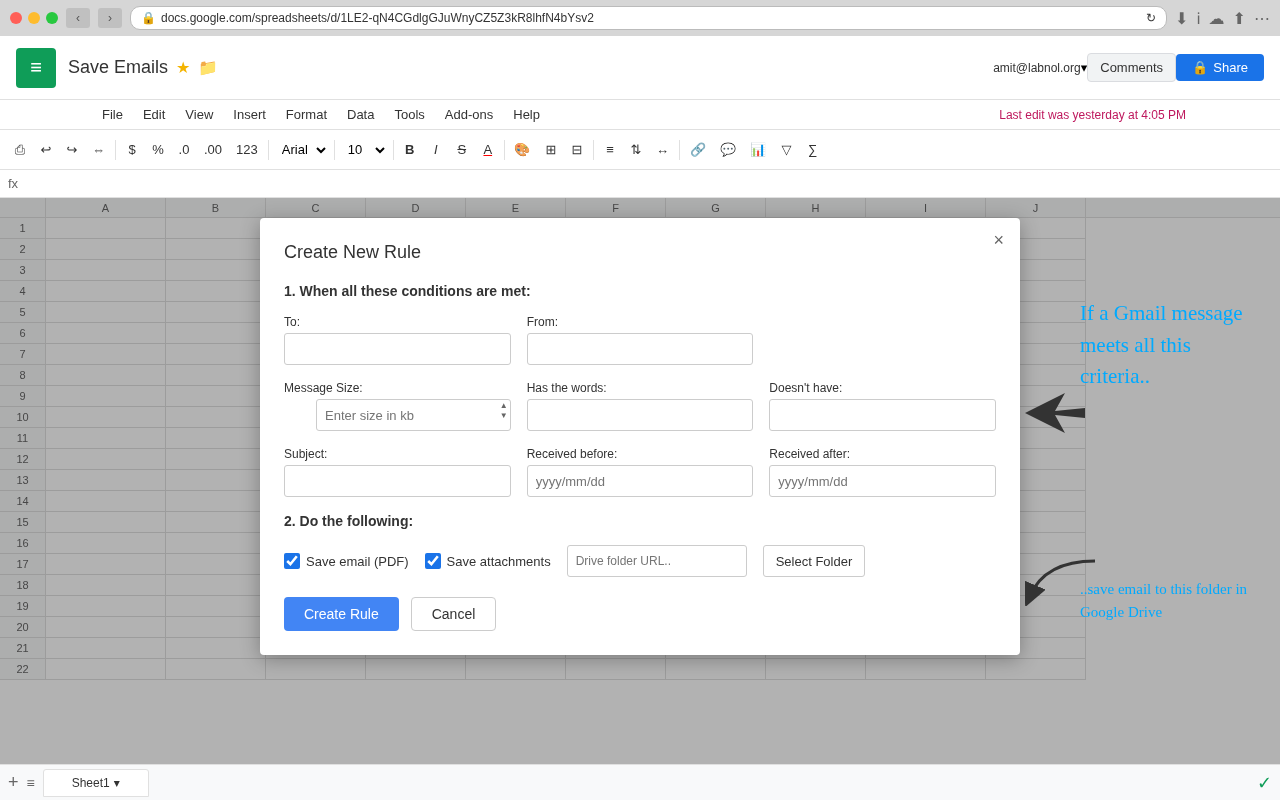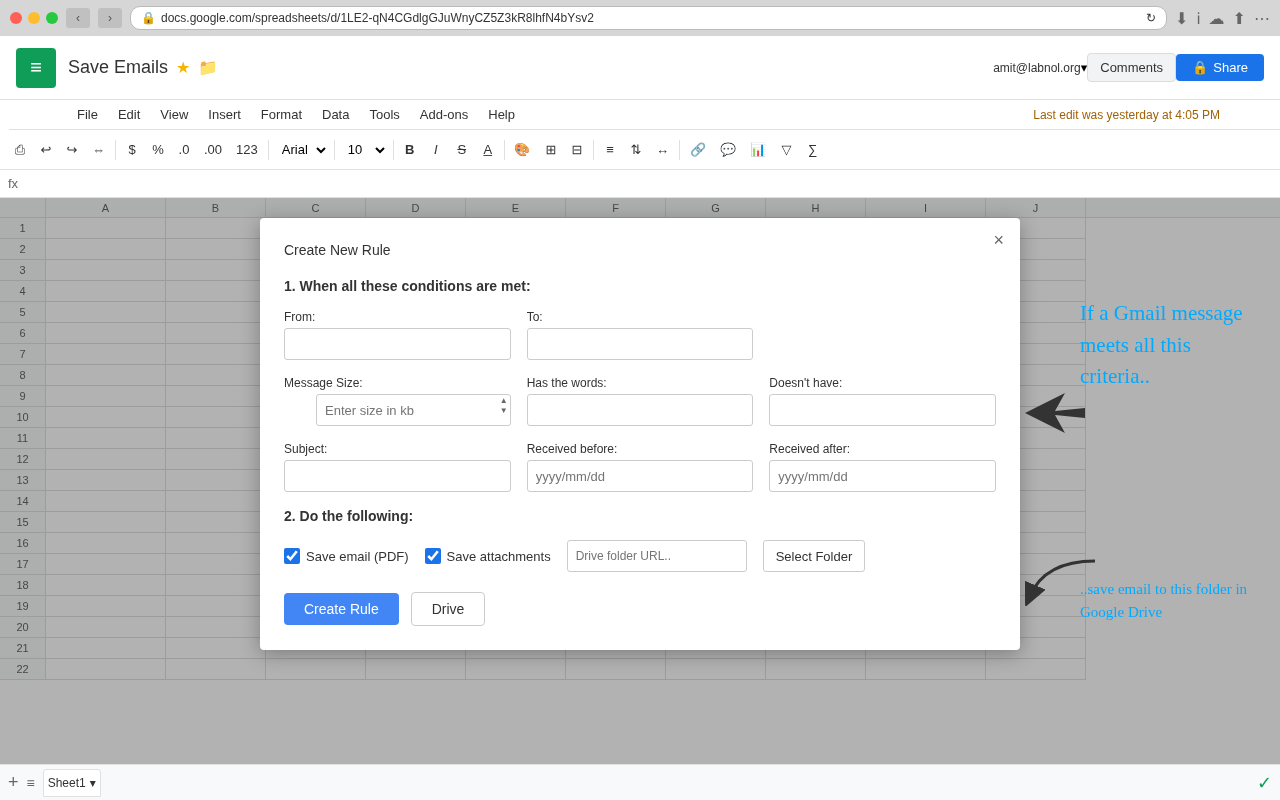--- a/index.html
+++ b/index.html
@@ -25,23 +25,23 @@
     .sheets-title-area { flex: 1; }
     .sheets-title { font-size: 18px; color: #333; font-weight: normal; display: flex; align-items: center; gap: 8px; }
     .sheets-title-star { color: #f4b400; font-size: 16px; }
     .sheets-title-folder { color: #666; font-size: 16px; }
     .sheets-header-right { display: flex; align-items: center; }
     .user-email { font-size: 12px; color: #333; }
     .comments-btn { background: #f1f3f4; border: 1px solid #dadce0; border-radius: 4px; padding: 6px 12px; font-size: 13px; cursor: pointer; color: #333; }
     .share-btn { background: #1a73e8; border: none; border-radius: 4px; padding: 6px 16px; font-size: 13px; cursor: pointer; color: white; display: flex; align-items: center; gap: 5px; }
 
     
-    .menu-bar { height: 30px; display: flex; align-items: center; padding: 0 60px; border-bottom: 1px solid #e0e0e0; gap: 4px; margin-left: 9px; }
+    .menu-bar { height: 30px; display: flex; align-items: center; padding: 0 94px; border-bottom: 1px solid #e0e0e0; gap: 4px; }
     .menu-item { padding: 4px 8px; font-size: 13px; color: #333; cursor: pointer; border-radius: 3px; }
-    .last-edit { margin-left: auto; font-size: 12px; color: #a16207; }
+    .last-edit { margin-left: auto; font-size: 12px; color: #be185d; }
 
     
     .toolbar { height: 40px; display: flex; align-items: center; padding: 0 8px; border-bottom: 1px solid #e0e0e0; gap: 2px; background: white; }
     .toolbar-btn { background: none; border: none; cursor: pointer; padding: 4px 6px; border-radius: 3px; font-size: 13px; color: #333; display: flex; align-items: center; justify-content: center; min-width: 24px; height: 28px; }
     .toolbar-separator { width: 1px; background: #e0e0e0; height: 20px; margin: 0 2px; }
     .font-select { border: 1px solid transparent; border-radius: 3px; padding: 2px 4px; font-size: 13px; background: white; cursor: pointer; height: 28px; }
 
     
     .formula-bar { height: 28px; display: flex; align-items: center; border-bottom: 1px solid #e0e0e0; padding: 0 8px; gap: 8px; background: white; }
     .formula-label { font-size: 13px; color: #666; }
@@ -66,29 +66,29 @@
     .col-j { width: 100px; }
 
     .sheet-rows { }
     .sheet-row { display: flex; height: 21px; }
     .row-num { width: 46px; border-right: 1px solid #e0e0e0; border-bottom: 1px solid #e0e0e0; text-align: center; font-size: 11px; color: #666; display: flex; align-items: center; justify-content: center; background: #f8f9fa; flex-shrink: 0; }
     .cell { border-right: 1px solid #e0e0e0; border-bottom: 1px solid #e0e0e0; font-size: 13px; padding: 0 3px; }
 
     
     .bottom-bar { height: 36px; background: #f8f9fa; border-top: 1px solid #e0e0e0; display: flex; align-items: center; padding: 0 8px; gap: 8px; }
     .add-sheet-btn { background: none; border: none; cursor: pointer; font-size: 18px; color: #666; }
-    .sheet-tab { background: white; border: 1px solid #e0e0e0; border-radius: 3px 3px 0 0; padding: 6px 4px; font-size: 12px; color: #333; cursor: pointer; display: flex; align-items: center; gap: 4px; }
+    .sheet-tab { background: white; border: 1px solid #e0e0e0; border-radius: 3px 3px 0 0; padding: 6px 28px; font-size: 12px; color: #333; cursor: pointer; display: flex; align-items: center; gap: 4px; }
     .bottom-right { margin-left: auto; }
     .check-icon { color: #0f9d58; font-size: 18px; }
 
     
     .modal-overlay { position: absolute; top: 0; left: 0; width: 100%; height: 100%; background: rgba(0,0,0,0.3); z-index: 100; display: flex; align-items: flex-start; justify-content: center; padding-top: 20px; }
     .modal { background: white; border-radius: 4px; width: 760px; padding: 24px; position: relative; box-shadow: 0 4px 20px rgba(0,0,0,0.3); }
     .modal-close { position: absolute; top: 12px; right: 16px; background: none; border: none; font-size: 18px; cursor: pointer; color: #666; }
-    .modal-title { font-size: 14px; font-weight: normal; color: #333; margin-bottom: 20px; }
+    .modal-title { font-size: 18px; font-weight: normal; color: #333; margin-bottom: 20px; }
     .modal-section-title { font-size: 14px; font-weight: bold; color: #333; margin-bottom: 16px; }
 
     
     .form-grid { display: grid; grid-template-columns: 1fr 1fr 1fr; gap: 16px; margin-bottom: 16px; }
     .form-field { display: flex; flex-direction: column; gap: 4px; }
     .field-label { font-size: 12px; color: #333; }
     .field-input { border: 1px solid #ccc; border-radius: 3px; padding: 6px 8px; font-size: 13px; height: 32px; width: 100%; }
     .field-select { border: 1px solid #ccc; border-radius: 3px; padding: 6px 8px; font-size: 13px; height: 32px; width: 100%; background: white; cursor: pointer; appearance: auto; }
     .field-input-spinner { position: relative; padding-left: 32px; }
     .field-input-spinner input { padding-right: 20px; }
@@ -97,21 +97,21 @@
 
     
     .section2 { margin-top: 16px; }
     .actions-row { display: flex; align-items: center; gap: 16px; margin-bottom: 20px; flex-wrap: wrap; }
     .checkbox-label { display: flex; align-items: center; gap: 6px; font-size: 13px; color: #333; cursor: pointer; }
     .checkbox-label input { width: 16px; height: 16px; cursor: pointer; accent-color: #1a73e8; }
     .drive-folder-input { border: 1px solid #ccc; border-radius: 3px; padding: 6px 8px; font-size: 12px; height: 32px; width: 180px; color: #999; }
     .select-folder-btn { background: white; border: 1px solid #ccc; border-radius: 3px; padding: 6px 12px; font-size: 13px; cursor: pointer; color: #333; height: 32px; }
 
     
-    .modal-footer { display: flex; gap: 12px; margin-top: 8px; align-items: center; }
+    .modal-footer { display: flex; gap: 12px; margin-top: 8px; }
     .create-rule-btn { background: #4285f4; border: none; border-radius: 4px; padding: 8px 20px; font-size: 14px; cursor: pointer; color: white; }
     .cancel-btn { background: white; border: 1px solid #ccc; border-radius: 4px; padding: 8px 20px; font-size: 14px; cursor: pointer; color: #333; }
   </style>
 </head>
 <body>
 
 <div class="browser-chrome">
   <div class="browser-titlebar">
     <div class="traffic-lights">
       <div class="traffic-light tl-red"></div>
@@ -523,25 +523,25 @@
     </div>
 
     <div class="modal-overlay">
       <div class="modal">
         <button class="modal-close">×</button>
         <div class="modal-title">Create New Rule</div>
         <div class="modal-section-title">1. When all these conditions are met:</div>
 
         <div class="form-grid">
           <div class="form-field">
+            <label class="field-label">To:</label>
+            <input class="field-input" type="text" placeholder="" style="">
+          </div>
+          <div class="form-field">
             <label class="field-label">From:</label>
-            <input class="field-input" type="text" placeholder="" style="">
-          </div>
-          <div class="form-field">
-            <label class="field-label">To:</label>
             <input class="field-input" type="text" placeholder="" style="">
           </div>
         </div>
 
         <div class="form-grid">
           <div class="form-field">
             <label class="field-label">Message Size:</label>
             <div class="field-input-spinner">
               <input class="field-input" type="text" style="padding-right: 22px;" placeholder="Enter size in kb">
               <div class="spinner-btns">
@@ -586,21 +586,21 @@
               <input type="checkbox" checked="" style="">
               <span>Save attachments</span>
             </label>
             <input class="drive-folder-input" type="text" placeholder="Drive folder URL.." style="">
             <button class="select-folder-btn">Select Folder</button>
           </div>
         </div>
 
         <div class="modal-footer">
           <button class="create-rule-btn">Create Rule</button>
-          <button class="cancel-btn">Drive</button>
+          <button class="cancel-btn">Cancel</button>
         </div>
       </div>
     </div>
 
     <div style="position:absolute; top:0; right:0; width:240px; height:100%; pointer-events:none; z-index:200;">
 
       <div style="position:absolute; top:100px; right:20px; width:180px;">
         <span style="font-family: 'Comic Sans MS', cursive; color:#00aaff; font-size:21px; line-height:1.5;">If a Gmail message meets all this criteria..</span>
       </div>
 

